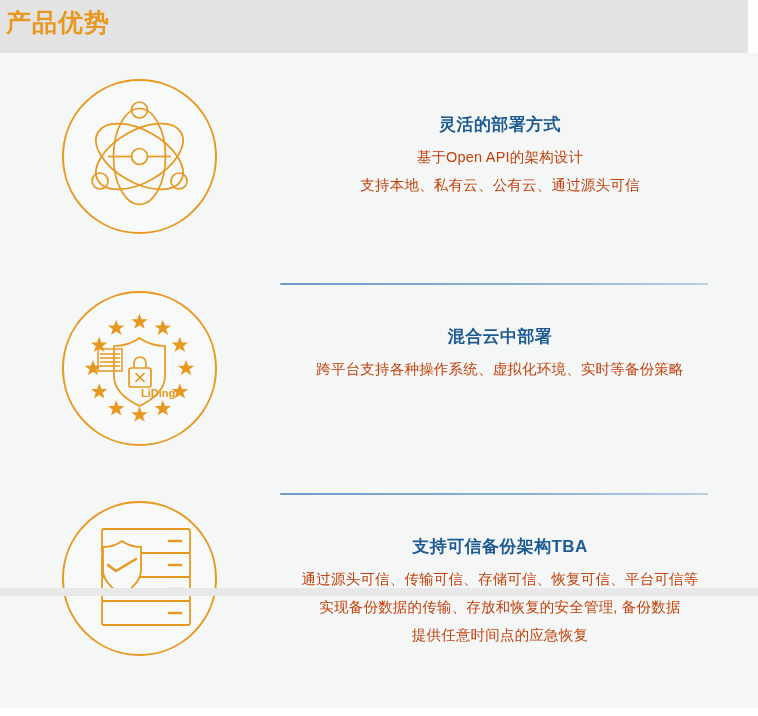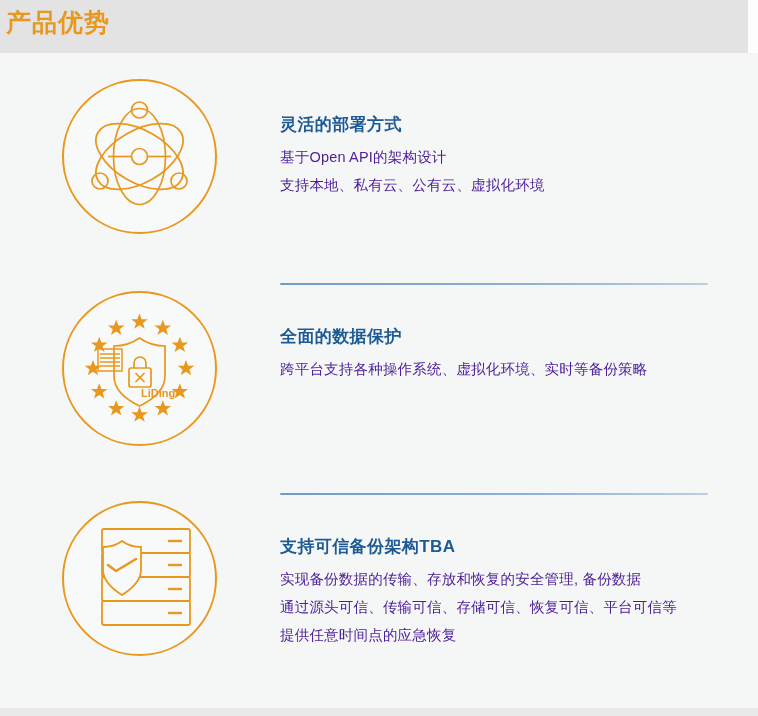--- a/index.html
+++ b/index.html
@@ -10,21 +10,21 @@
     width: 758px;
     height: 716px;
     background: #ffffff;
     font-family: "Liberation Sans", "DejaVu Sans", sans-serif;
     overflow: hidden;
   }
 
   .page {
     position: relative;
     width: 758px;
-    height: 716px;
+    height: 596px;
     background: #f5f7f7;
   }
 
   
   .header-bar {
     position: absolute;
     left: 0;
     top: 0;
     width: 748px;
     height: 53px;
@@ -63,20 +63,21 @@
   }
 
   
   .content {
     position: absolute;
     left: 0;
     top: 53px;
     width: 758px;
     height: 655px;
     background: #f5f7f7;
+    text-align: center;
   }
 
   .feature {
     position: absolute;
     left: 0;
     width: 758px;
     height: 210px;
   }
   .feature-1 { top: 0px; }
   .feature-2 { top: 212px; }
@@ -115,21 +116,21 @@
   .feat-title {
     font-size: 17px;
     font-weight: bold;
     color: #1d5a94;
     line-height: 24px;
     margin: 0 0 6px 0;
     letter-spacing: 0.4px;
   }
   .feat-line {
     font-size: 14.5px;
-    color: #4c1d95;
+    color: #c2410c;
     line-height: 28px;
     letter-spacing: 0.2px;
     white-space: nowrap;
   }
 
   .divider {
     position: absolute;
     left: 280px;
     width: 428px;
     height: 2px;
@@ -171,21 +172,21 @@
             <circle cx="38" cy="102" r="8"></circle>
             <circle cx="117" cy="102" r="8"></circle>
             <line x1="69.5" y1="77.5" x2="46" y2="77.5"></line>
             <line x1="85.5" y1="77.5" x2="109" y2="77.5"></line>
           </g>
         </svg>
       </div>
       <div class="text-block">
         <div class="feat-title">灵活的部署方式</div>
         <div class="feat-line">基于Open API的架构设计</div>
-        <div class="feat-line">支持本地、私有云、公有云、虚拟化环境</div>
+        <div class="feat-line">支持本地、私有云、公有云、通过源头可信</div>
       </div>
     </div>
 
     <div class="divider divider-1"></div>
 
     <div class="feature feature-2">
       <div class="icon-wrap">
         <div class="icon-circle"></div>
         <svg class="icon-art" viewBox="0 0 155 155">
           <g fill="#e8981f">
@@ -239,21 +240,21 @@
           <g fill="none" stroke="#e8981f" stroke-width="1.7">
             <rect x="67" y="77" width="22" height="19" rx="2"></rect>
             <path d="M72,77 L72,72 A6,6 0 0 1 84,72 L84,77"></path>
             <line x1="73.5" y1="82" x2="82.5" y2="91"></line>
             <line x1="82.5" y1="82" x2="73.5" y2="91"></line>
           </g>
           <text class="lid-label" x="79" y="106">LiDing</text>
         </svg>
       </div>
       <div class="text-block">
-        <div class="feat-title">全面的数据保护</div>
+        <div class="feat-title">混合云中部署</div>
         <div class="feat-line">跨平台支持各种操作系统、虚拟化环境、实时等备份策略</div>
       </div>
     </div>
 
     <div class="divider divider-2"></div>
 
     <div class="feature feature-3">
       <div class="icon-wrap">
         <div class="icon-circle"></div>
         <svg class="icon-art" viewBox="0 0 155 155">
@@ -268,22 +269,22 @@
             <line x1="106" y1="112" x2="120" y2="112" stroke-width="2.4"></line>
           </g>
           <g>
             <path d="M41,46 C49,46 56,43 60,40 C64,43 71,46 79,46 L79,69 C79,81 68,89 60,94 C52,89 41,81 41,69 Z" fill="#f8f9f9" stroke="#e8981f" stroke-width="1.8"></path>
             <polyline points="46,64 54,70 74,58" fill="none" stroke="#e8981f" stroke-width="2.6" stroke-linecap="round" stroke-linejoin="round"></polyline>
           </g>
         </svg>
       </div>
       <div class="text-block">
         <div class="feat-title">支持可信备份架构TBA</div>
+        <div class="feat-line">通过源头可信、传输可信、存储可信、恢复可信、平台可信等</div>
         <div class="feat-line">实现备份数据的传输、存放和恢复的安全管理, 备份数据</div>
-        <div class="feat-line">通过源头可信、传输可信、存储可信、恢复可信、平台可信等</div>
         <div class="feat-line">提供任意时间点的应急恢复</div>
       </div>
     </div>
 
   </div>
 
   <div class="bottom-strip"></div>
 </div>
 
 </body></html>

